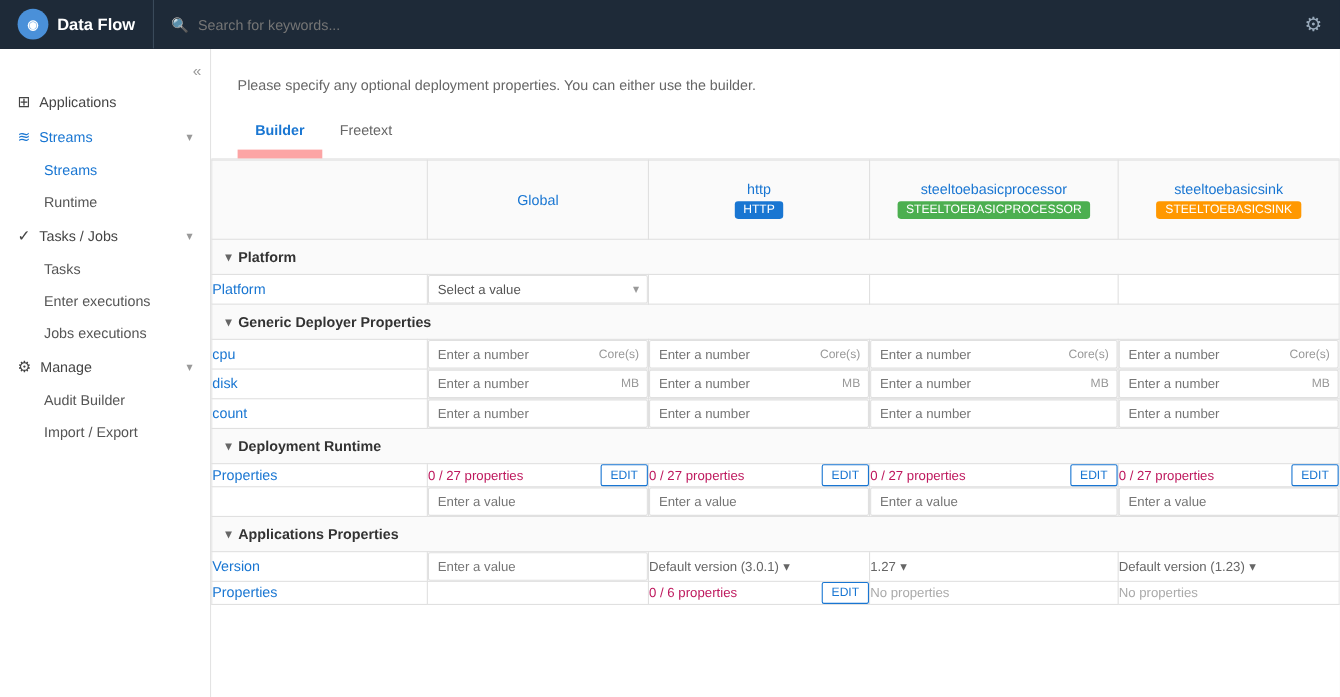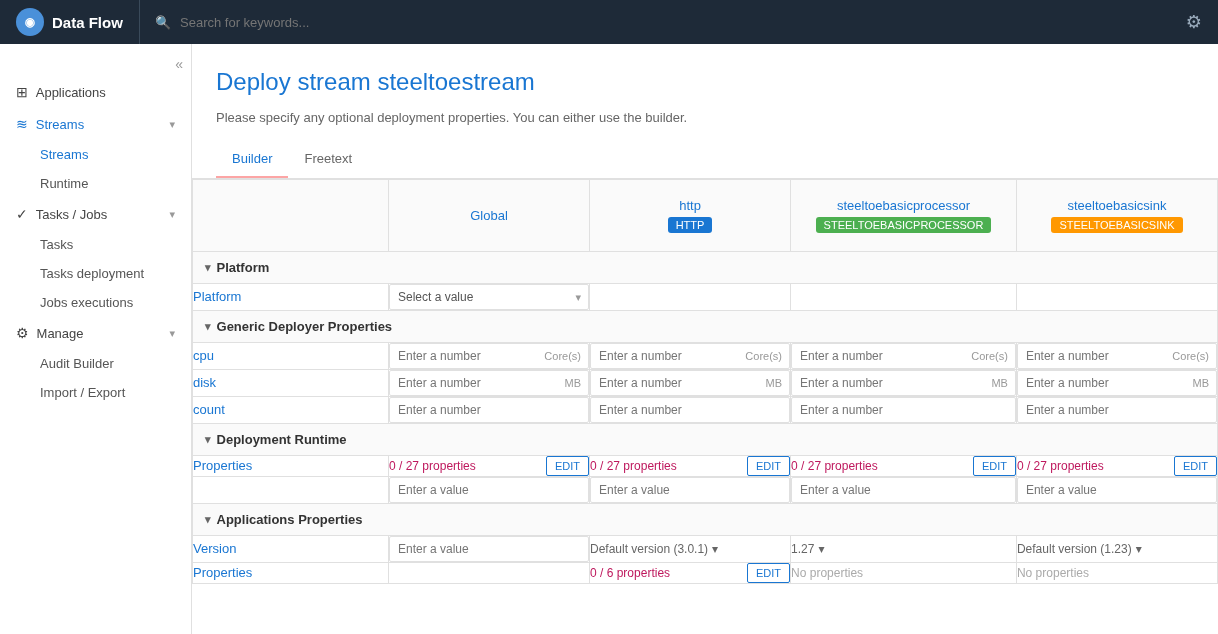--- a/index.html
+++ b/index.html
@@ -47,21 +47,21 @@
     .page-header { padding: 24px 24px 0 24px; border-bottom: 1px solid #e0e0e0; }
     .page-title { font-size: 24px; font-weight: 300; color: #333; margin-bottom: 12px; }
     .page-title span { color: #1976d2; }
     .page-desc { font-size: 13px; color: #666; line-height: 1.6; margin-bottom: 8px; }
     .page-desc a { color: #1976d2; text-decoration: none; }
     .tabs { display: flex; gap: 0; margin-top: 12px; }
     .tab {
       padding: 10px 16px; cursor: pointer; font-size: 13px; color: #666;
       border-bottom: 2px solid transparent;
     }
-    .tab.active { color: #1976d2; border-bottom: 2px solid #fca5a5; }
+    .tab.active { color: #1976d2; border-bottom: 8px solid #fca5a5; font-weight: bold; }
 
     
     .content { padding: 0; }
 
     
     .deploy-table { width: 100%; border-collapse: collapse; }
     .deploy-table th, .deploy-table td { border: 1px solid #e0e0e0; padding: 0; }
     .deploy-table th { background: #fafafa; text-align: center; padding: 8px 12px; font-weight: normal; font-size: 13px; }
 
     
@@ -164,44 +164,41 @@
 
     <div class="sidebar-item">
       <span class="icon">✓</span>
       <span>Tasks / Jobs</span>
       <span class="chevron">▾</span>
     </div>
     <div class="sidebar-sub-item">
       <span>Tasks</span>
     </div>
     <div class="sidebar-sub-item">
-      <span>Tasks deployment</span>
+      <span>Enter executions</span>
     </div>
     <div class="sidebar-sub-item">
       <span>Jobs executions</span>
     </div>
 
     <div class="sidebar-item">
       <span class="icon">⚙</span>
       <span>Manage</span>
       <span class="chevron">▾</span>
     </div>
     <div class="sidebar-sub-item">
       <span>Audit Builder</span>
     </div>
     <div class="sidebar-sub-item">
       <span>Import / Export</span>
     </div>
   </div>
 
   <div class="main">
     <div class="page-header">
-      <h1 class="page-title">
-        <span>Deploy stream </span><span style="color:#1976d2">steeltoestream</span>
-      </h1>
       <p class="page-desc">
         <span>Please specify any optional deployment properties. You can either use the builder.</span>
       </p>
       <div class="tabs">
         <div class="tab active">Builder</div>
         <div class="tab">Freetext</div>
       </div>
     </div>
 
     <div class="content">

